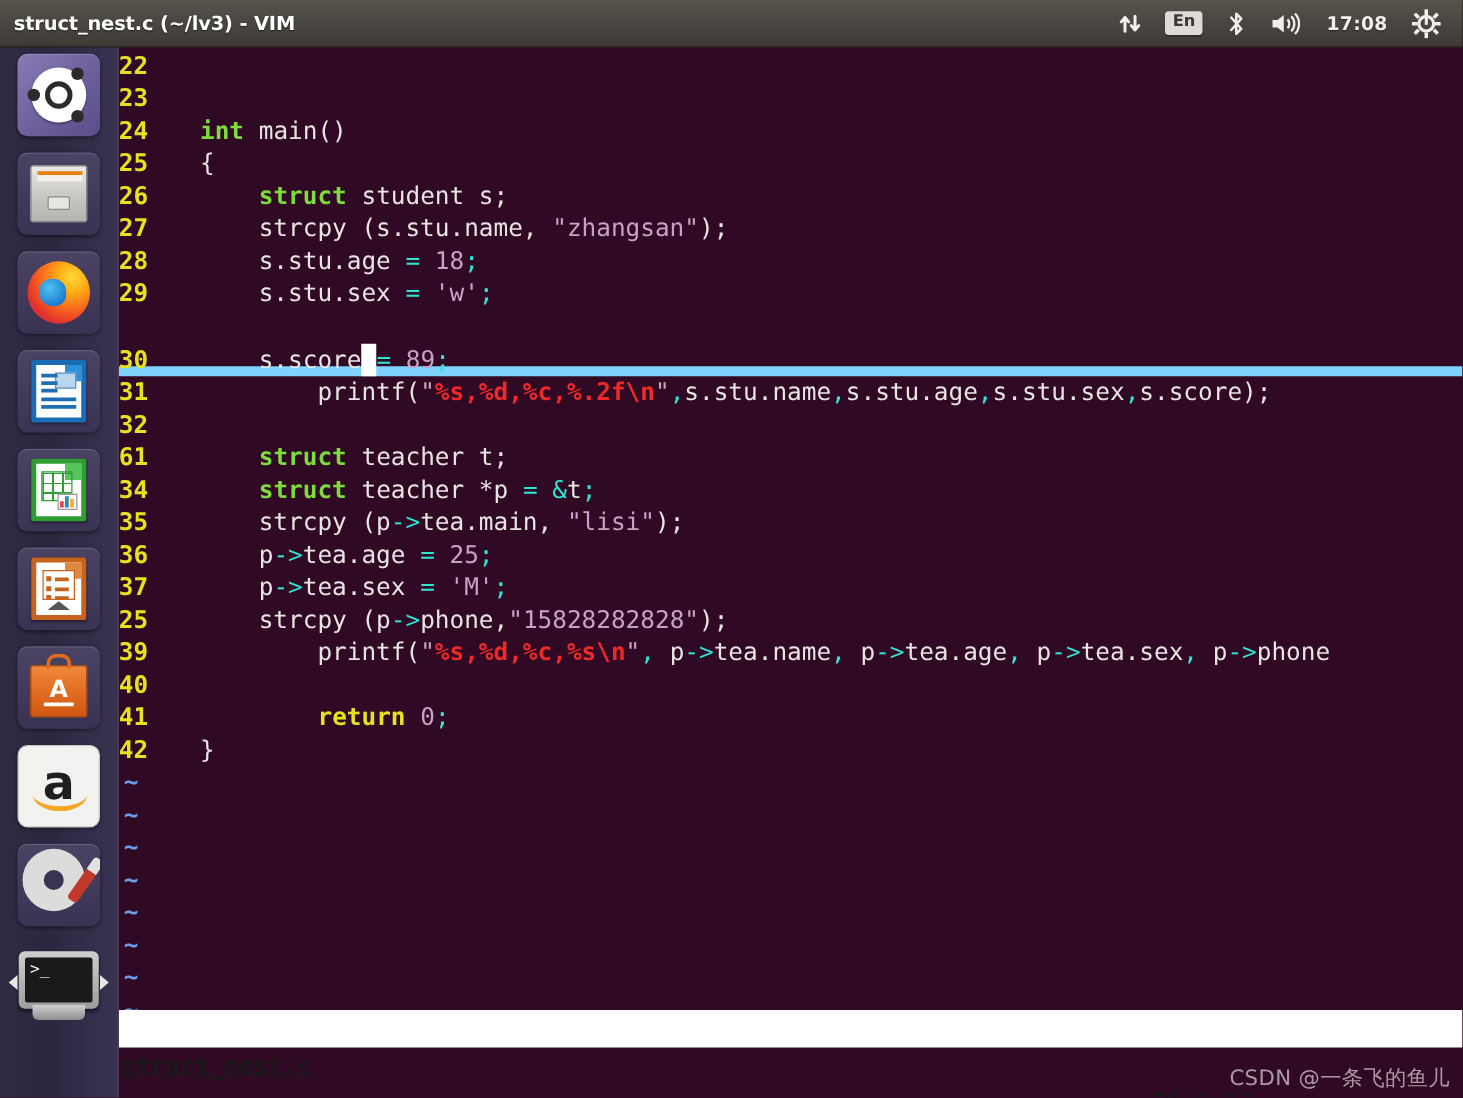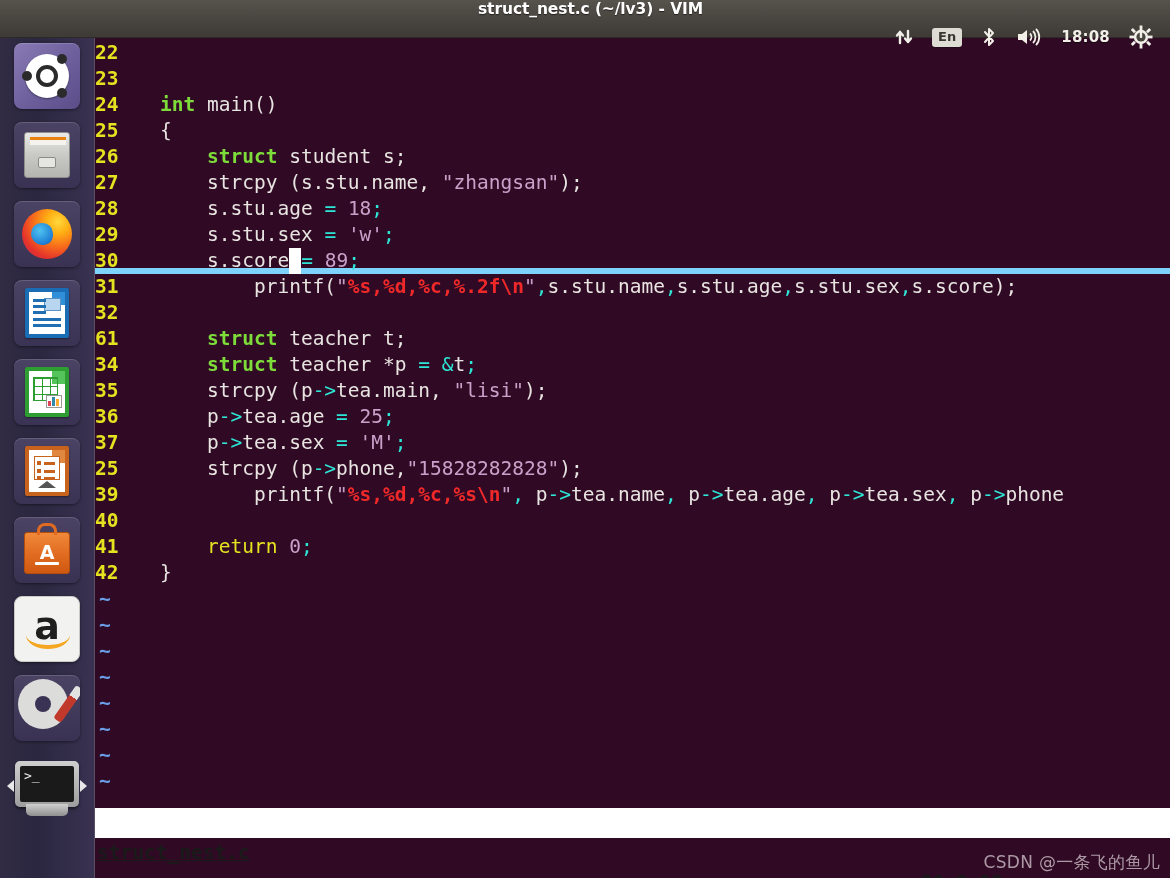--- a/index.html
+++ b/index.html
@@ -10,21 +10,20 @@
     overflow:hidden;
   }
 
   
   .top-panel{
     position:absolute; left:0; top:0; width:1170px; height:38px;
     background:linear-gradient(to bottom,#56524c 0%,#48443f 55%,#3e3a36 100%);
     display:flex; align-items:center;
     border-bottom:1px solid #2d2a27;
     z-index:40;
-    flex-direction:column;
   }
   .win-title{
     color:#ffffff; font-family:"DejaVu Sans", sans-serif;
     font-size:15.5px; font-weight:bold; padding-left:11px;
     text-shadow:0 1px 1px rgba(0,0,0,.55); white-space:nowrap;
     letter-spacing:-.1px;
   }
   .tray{ margin-left:auto; display:flex; align-items:center; gap:0; padding-right:8px; }
   .tray-item{ display:flex; align-items:center; justify-content:center; height:38px; padding:0 9px; }
   .tray-item svg{ display:block; }
@@ -167,25 +166,25 @@
   .term-win{
     position:absolute; left:95px; top:38px; width:1075px; height:840px;
     background:#300a24; overflow:hidden;
   }
   .vim-area{ position:absolute; left:0; top:0; width:1075px; height:762px; padding-top:2px; }
   .line{ height:26px; line-height:26px; white-space:pre; font-size:19.5px;
     font-family:"DejaVu Sans Mono", monospace; position:relative; }
   .lnum{ display:inline-block; width:56px; text-align:left; color:#e3e320; font-weight:bold; }
   .gap{ display:inline-block; width:9px; }
   .code{ color:#e8e4e1; }
-  .cursorline{ border-bottom:6px solid #7dd3fc; }
+  .cursorline{ border-bottom:8px solid #7dd3fc;margin-top:27px; }
   .tilde{ color:#6a9ee8; font-weight:bold; padding-left:4px; display:inline-block; width:56px; }
 
   .kw{ color:#7ddc3a; font-weight:bold; }        
-  .kw2{ color:#e3e320; font-weight:normal; }       
+  .kw2{ color:#e3e320; font-weight:bold;margin-left:47px; }       
   .str{ color:#c9a0c9; }                         
   .num{ color:#c9a0c9;text-align:center; }                         
   .op{ color:#2ee6d6; }                          
   .fmt{ color:#ef2929; font-weight:bold; }
   .cursor{ background:#ffffff; color:#300a24; display:inline-block; width:12px; }
 
   .statusline{
     position:absolute; left:0; bottom:40px; width:1075px; height:30px;
     background:#ffffff; color:#1a1a1a; font-family:"DejaVu Sans Mono", monospace;
     font-size:19.5px; font-weight:bold; line-height:30px; white-space:pre;
@@ -225,21 +224,21 @@
 
     <div class="tray-item">
       <svg width="26" height="20" viewBox="0 0 26 20">
         <path d="M2 7 L6 7 L11 3 L11 17 L6 13 L2 13 Z" fill="#f2efe9"></path>
         <path d="M14 6.5 A5 5 0 0 1 14 13.5" stroke="#f2efe9" stroke-width="1.8" fill="none"></path>
         <path d="M17 4 A8.5 8.5 0 0 1 17 16" stroke="#f2efe9" stroke-width="1.8" fill="none"></path>
         <path d="M20 1.8 A12 12 0 0 1 20 18.2" stroke="#f2efe9" stroke-width="1.8" fill="none"></path>
       </svg>
     </div>
 
-    <div class="clock">18:08</div>
+    <div class="clock">17:08</div>
 
     <div class="tray-item">
       <svg width="24" height="24" viewBox="0 0 24 24">
         <g fill="#f2efe9">
           <rect x="10.6" y="0.5" width="2.8" height="4.5"></rect>
           <rect x="10.6" y="19" width="2.8" height="4.5"></rect>
           <rect x="0.5" y="10.6" width="4.5" height="2.8"></rect>
           <rect x="19" y="10.6" width="4.5" height="2.8"></rect>
           <rect x="3" y="3.4" width="2.8" height="4.5" transform="rotate(-45 4.4 5.6)"></rect>
           <rect x="18.2" y="3.4" width="2.8" height="4.5" transform="rotate(45 19.6 5.6)"></rect>

